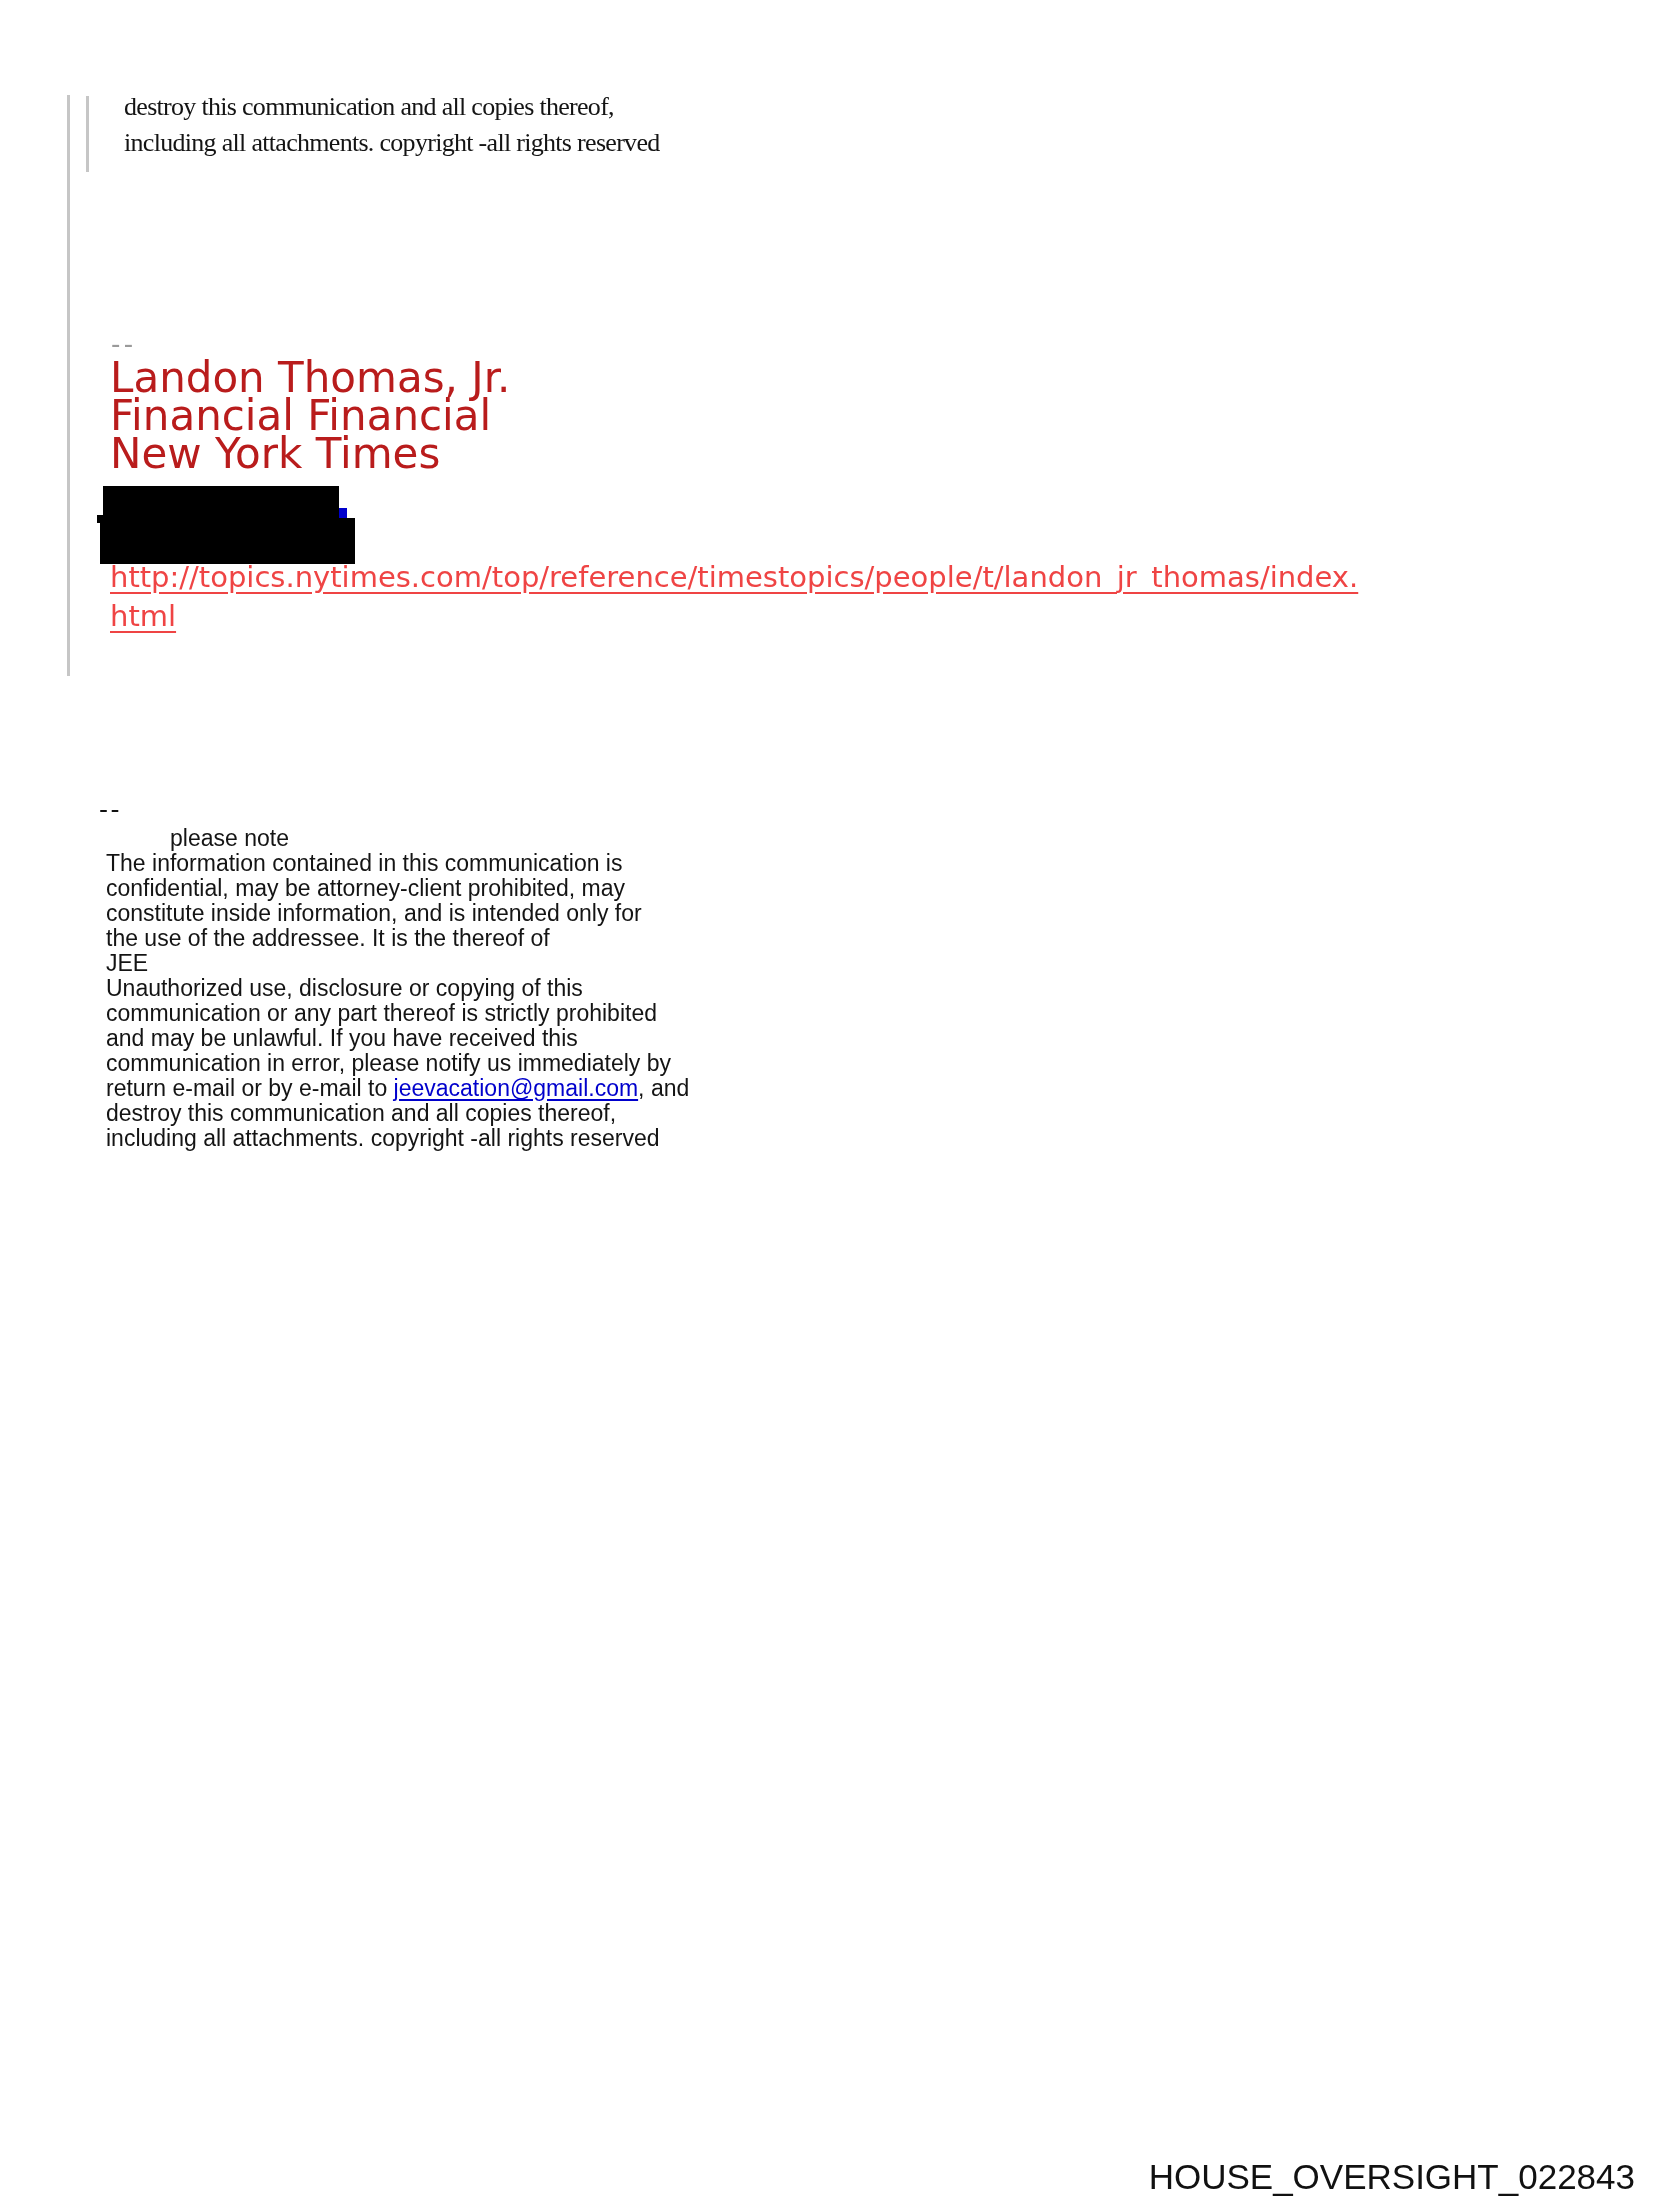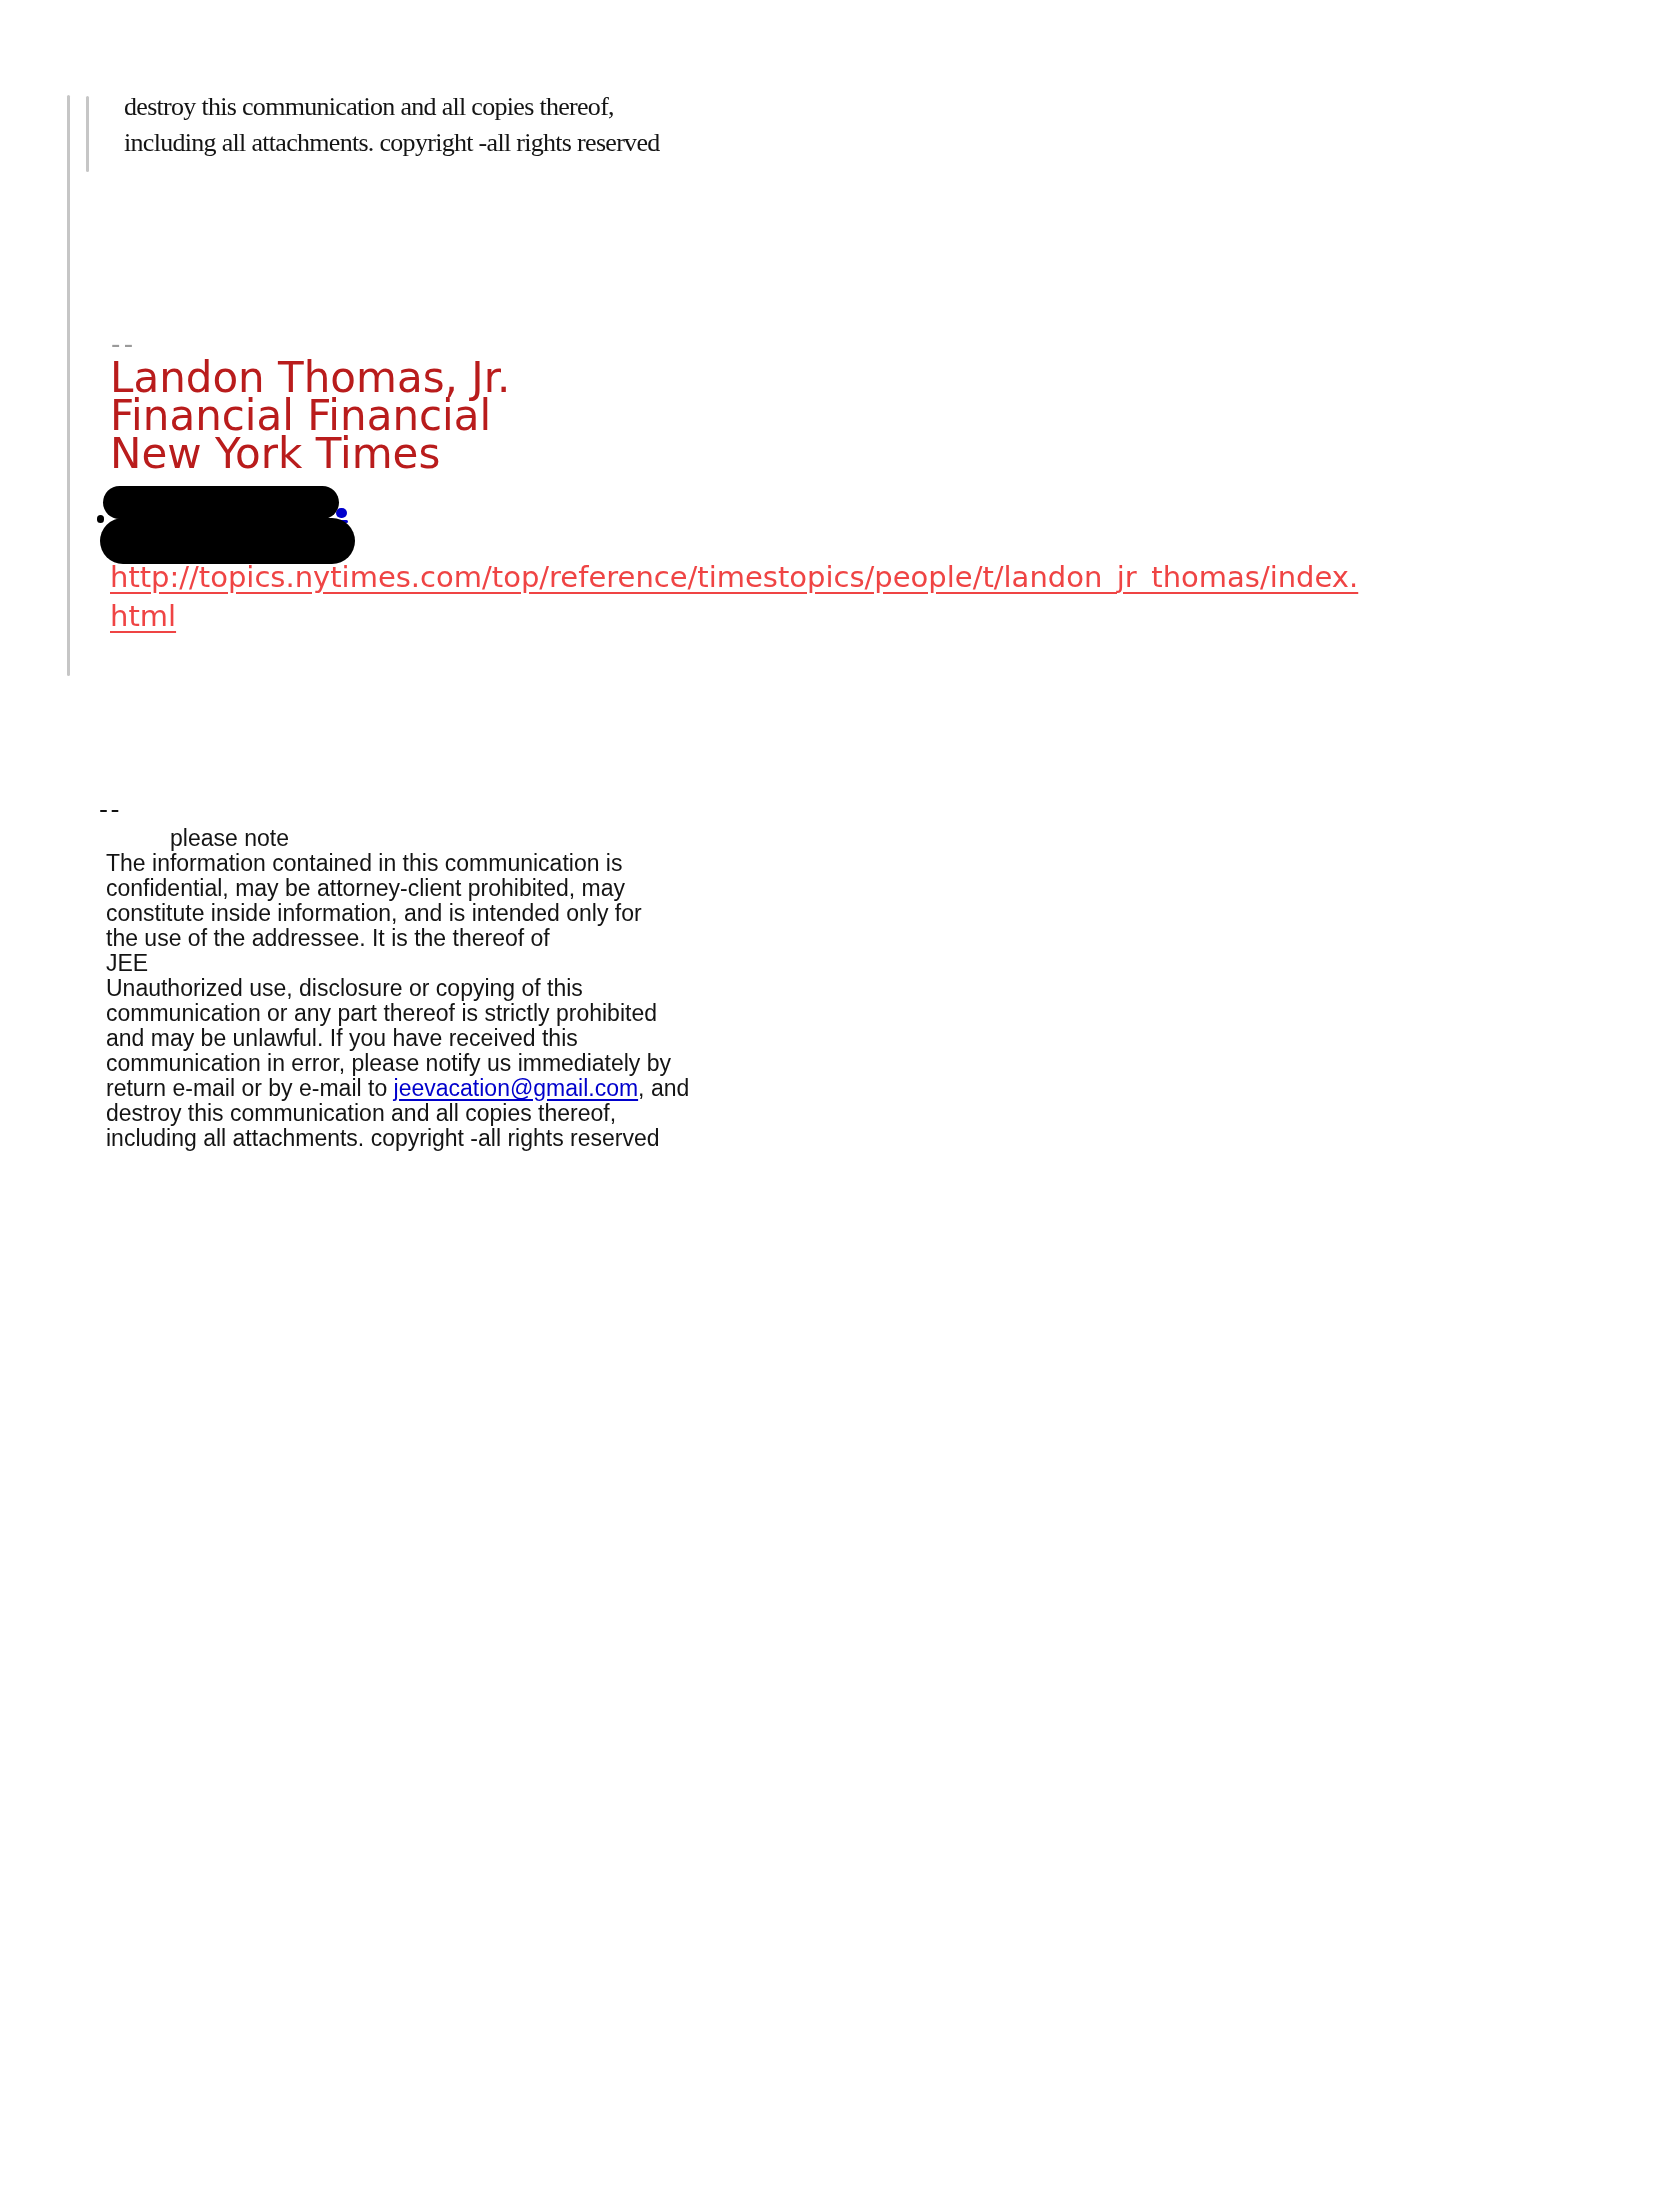--- a/index.html
+++ b/index.html
@@ -1,15 +1,15 @@
 <!DOCTYPE html>
 <html style="font-size:10.5px"><head>
 <meta charset="utf-8">
 <style>
-  * { margin: 0; padding: 0; box-sizing: border-box; border-radius: 23px; }
+  * { margin: 0; padding: 0; box-sizing: border-box; }
   html, body { background: #ffffff; }
   body {
     width: 1669px; height: 2205px;
     position: relative;
     font-family: "Liberation Serif", serif;
     color: #141414;
     overflow: hidden;
   }
   .page { position: absolute; inset: 0; background: #ffffff; }
 
@@ -132,15 +132,16 @@
     <div>communication or any part thereof is strictly prohibited</div>
     <div>and may be unlawful. If you have received this</div>
     <div>communication in error, please notify us immediately by</div>
     <div>
       <span>return e-mail or by e-mail to </span><a class="email">jeevacation@gmail.com</a><span>, and</span>
     </div>
     <div>destroy this communication and all copies thereof,</div>
     <div>including all attachments. copyright -all rights reserved</div>
   </div>
 
+  <div class="footer">HOUSE_OVERSIGHT_022843</div>
 
 </div>
 
 
 </body></html>

